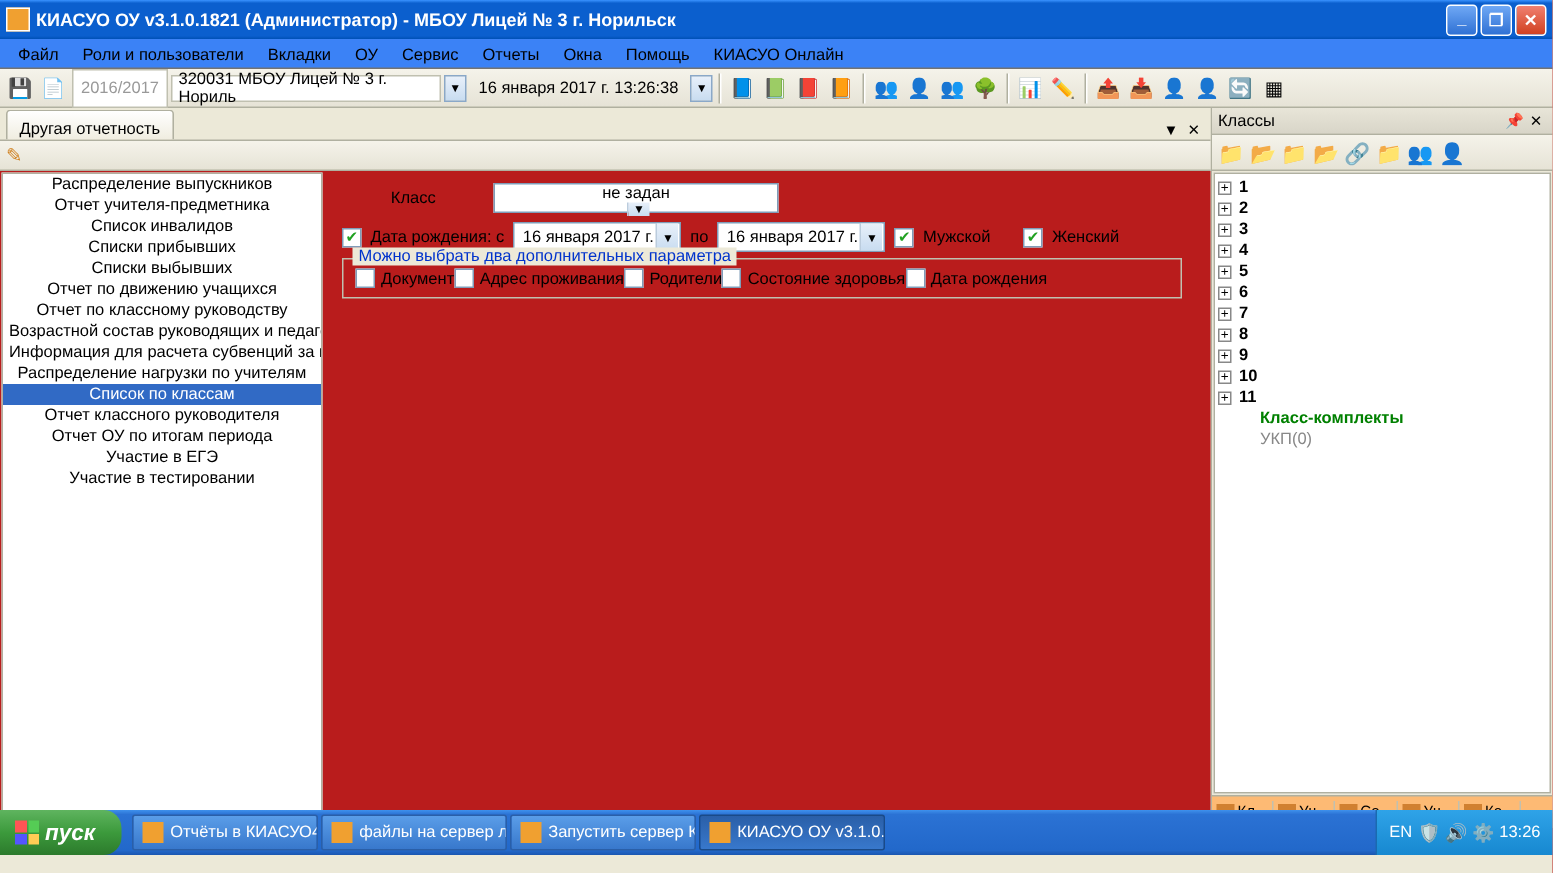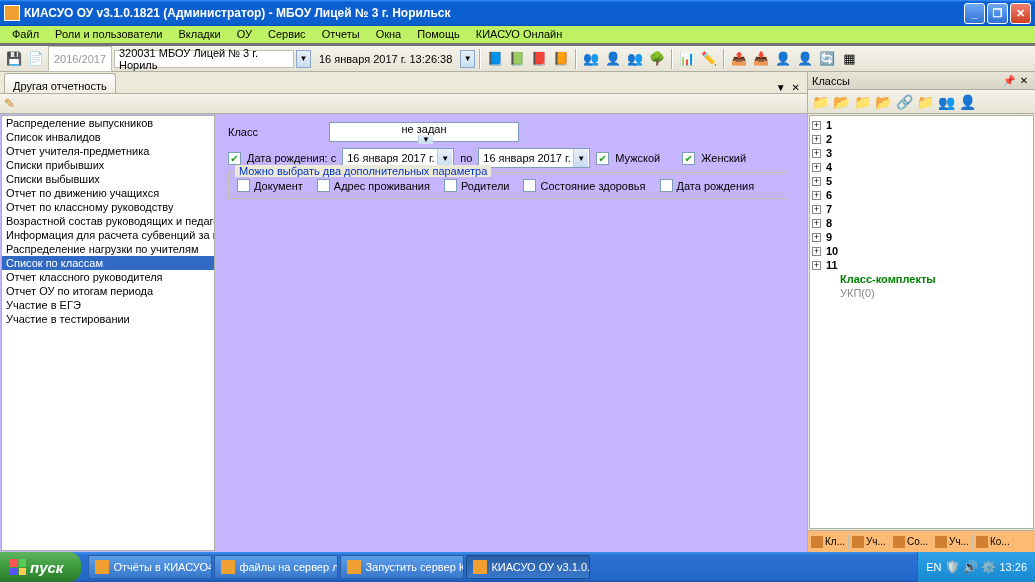--- a/index.html
+++ b/index.html
@@ -7,21 +7,21 @@
 
 
 .titlebar { height: 26px; background: linear-gradient(to bottom, #3a93ff 0%, #0b5fce 8%, #0b5fce 92%, #0050b5 100%); color: #fff; display: flex; align-items: center; padding: 0 4px; font-size: 12px; }
 .titlebar .icon { width: 16px; height: 16px; background: #f0a030; margin-right: 4px; border: 1px solid #fff; }
 .titlebar .title { flex: 1; font-weight: bold; }
 .titlebar .winbtn { width: 21px; height: 21px; margin-left: 2px; border: 1px solid #fff; border-radius: 3px; display: flex; align-items: center; justify-content: center; color: #fff; font-weight: bold; font-size: 11px; cursor: pointer; }
 .winbtn.min, .winbtn.max { background: linear-gradient(#6fa8f5, #2f71d4); }
 .winbtn.close { background: linear-gradient(#f08070, #d04020); }
 
 
-.menubar { height: 20px; background: #bef264; display: flex; align-items: flex-start; padding: 0 4px; border-bottom: 3px solid #737373; }
+.menubar { height: 20px; background: #3b82f6; display: flex; align-items: flex-end; padding: 0 4px; border-bottom: 1px solid #737373; }
 .menubar span { padding: 2px 8px; cursor: pointer; }
 
 
 .toolbar { height: 26px; background: linear-gradient(#f5f3ea, #e6e3d6); border-bottom: 1px solid #b0b0a0; display: flex; align-items: center; padding: 0 4px; gap: 2px; }
 .tbtn { width: 20px; height: 20px; border: 1px solid transparent; display: flex; align-items: center; justify-content: center; cursor: pointer; font-size: 13px; }
 .tsep { width: 2px; height: 20px; border-left: 1px solid #b0b0a0; border-right: 1px solid #fff; margin: 0 2px; }
 .year { color: #999; padding: 12px 5px; border: 1px solid #c0c0b0; background: #fff; height: 18px; display: flex; align-items: center; }
 .school { background: #fff; border: 1px solid #c0c0b0; height: 18px; padding: 0 4px; display: flex; align-items: center; width: 180px; }
 .dropdown-arrow { width: 15px; height: 18px; background: linear-gradient(#e8f0fa, #c8dcf0); border: 1px solid #8aa8c8; display: flex; align-items: center; justify-content: center; font-size: 8px; cursor: pointer; }
 .datetime { padding: 0 6px; }
@@ -32,57 +32,57 @@
 
 .leftpanel { width: 808px; display: flex; flex-direction: column; border-right: 1px solid #b0b0a0; }
 .tabstrip { height: 22px; background: #ece9d8; display: flex; align-items: flex-end; padding: 2px 4px 0; border-bottom: 1px solid #b0b0a0; }
 .tab { background: linear-gradient(#fff, #f0ede0); border: 1px solid #b0b0a0; border-bottom: none; border-radius: 3px 3px 0 0; padding: 2px 8px; display: flex; align-items: center; gap: 4px; cursor: pointer; height: 20px; flex-direction: column; }
 .tab .ticon { width: 12px; height: 12px; background: #f0a030; }
 .tabstrip .spacer { flex: 1; }
 .tabctrl { font-size: 10px; padding: 0 3px; cursor: pointer; }
 .mini-toolbar { height: 20px; background: linear-gradient(#f5f3ea, #e6e3d6); border-bottom: 1px solid #b0b0a0; display: flex; align-items: center; padding: 0 4px; }
 .pencil { width: 16px; height: 16px; color: #d08020; font-size: 13px; cursor: pointer; }
 
-.content { flex: 1; display: flex; background: #c4b5fd; }
+.content { flex: 1; display: flex; background: #b91c1c; text-align: center; }
 .reportlist { width: 214px; background: #fff; border: 1px solid #b0b0a0; margin: 1px; overflow: hidden; }
 .reportlist div { padding: 1px 4px; white-space: nowrap; cursor: pointer; }
 .reportlist div.selected { background: #316ac5; color: #fff; }
 
 .form { flex: 1; padding: 8px 12px; }
 .row { display: flex; align-items: center; margin-bottom: 6px; gap: 6px; }
 .label { width: 95px; }
 .select { background: #fff; border: 1px solid #7f9db9; height: 20px; display: flex; align-items: center; padding: 0 4px; }
 .select.wide { width: 190px; flex-direction: column; }
 .select.date { width: 112px; }
 .select .sval { flex: 1; }
 .select .sarrow { width: 15px; height: 18px; margin-right: -3px; background: linear-gradient(#e8f0fa, #c8dcf0); border-left: 1px solid #bcd; display: flex; align-items: center; justify-content: center; font-size: 8px; }
 .cb { width: 13px; height: 13px; border: 1px solid #7f9db9; background: #fff; display: inline-flex; align-items: center; justify-content: center; font-size: 10px; color: #21a121; cursor: pointer; }
 .hint { color: #0033cc; margin-left: 16px; margin-bottom: 4px; }
-.params { border: 1px solid #c0c0b0; padding: 6px 8px; margin-top: -2px; display: flex; gap: 14px; position: relative; width: 560px; }
+.params { border: 1px solid #c0c0b0; padding: 6px 8px; margin-top: -2px; display: flex; position: relative; width: 560px; }
 .params .hint { position: absolute; top: -8px; left: 6px; background: #ece9d8; padding: 0 4px; margin: 0; font-size: 11px; }
 .param { display: flex; align-items: center; gap: 4px; }
 
 
 .rightpanel { flex: 1; display: flex; flex-direction: column; background: #ece9d8; }
 .panelhdr { height: 18px; background: linear-gradient(#e8e5d8, #d8d5c8); border-bottom: 1px solid #b0b0a0; display: flex; align-items: center; padding: 0 4px; }
 .panelhdr .ptitle { flex: 1; }
 .panelhdr .pbtn { width: 14px; text-align: center; cursor: pointer; font-size: 10px; }
 .rtoolbar { height: 24px; background: linear-gradient(#f5f3ea, #e6e3d6); border-bottom: 1px solid #b0b0a0; display: flex; align-items: center; padding: 0 4px; gap: 3px; }
 .rtoolbar .ricon { width: 18px; height: 18px; font-size: 14px; cursor: pointer; display: flex; align-items: center; justify-content: center; }
 .tree { flex: 1; background: #fff; border: 1px solid #b0b0a0; margin: 1px; padding: 2px; overflow: auto; }
 .treenode { display: flex; align-items: center; gap: 2px; padding: 1px 0; cursor: pointer; }
 .expander { width: 9px; height: 9px; border: 1px solid #888; display: flex; align-items: center; justify-content: center; font-size: 9px; line-height: 1; margin-right: 3px; background: #fff; }
 .treenode.kk { color: #008000; font-weight: bold; margin-left: 28px; }
 .treenode.ukp { color: #888; margin-left: 28px; }
 .bottomtabs { height: 22px; background: #fdba74; border-top: 1px solid #b0b0a0; display: flex; align-items: center; overflow: hidden; }
 .btab { display: flex; align-items: center; gap: 2px; padding: 2px 3px; border-right: 1px solid #c0c0b0; font-size: 10px; cursor: pointer; white-space: nowrap; }
 .btab .bicon { width: 12px; height: 12px; background: #d08030; }
 
 
-.taskbar { position: absolute; bottom: 0; left: 0; right: 0; height: 30px; background: linear-gradient(to bottom, #3f91ec 0%, #2b72d4 10%, #2268ca 90%, #1a56b0 100%); display: flex; align-items: center; color: #fff; }
+.taskbar { position: absolute; bottom: 12px; left: 0; right: 0; height: 30px; background: linear-gradient(to bottom, #3f91ec 0%, #2b72d4 10%, #2268ca 90%, #1a56b0 100%); display: flex; align-items: center; color: #fff; }
 .start { height: 30px; background: linear-gradient(to bottom, #5fb45f 0%, #3c9a3c 50%, #2c7a2c 100%); border-radius: 0 12px 12px 0; padding: 0 18px 0 10px; display: flex; align-items: center; font-style: italic; font-weight: bold; font-size: 15px; cursor: pointer; gap: 4px; }
 .start .winlogo { width: 16px; height: 16px; display: grid; grid-template-columns: 1fr 1fr; gap: 1px; }
 .winlogo div:nth-child(1){background:#f55;} .winlogo div:nth-child(2){background:#5c5;} .winlogo div:nth-child(3){background:#55f;} .winlogo div:nth-child(4){background:#fc5;}
 .task { height: 24px; margin: 0 1px; background: linear-gradient(#5a9de8, #3878cc); border: 1px solid #2a5fa8; border-radius: 2px; padding: 0 6px; display: flex; align-items: center; gap: 4px; width: 124px; font-size: 11px; cursor: pointer; white-space: nowrap; overflow: hidden; }
 .task.active { background: linear-gradient(#2a5fa8, #3878cc); border: 1px solid #1a4a88; }
 .task .ticon2 { width: 14px; height: 14px; background: #f0a030; flex-shrink: 0; }
 .tray { margin-left: auto; height: 30px; background: linear-gradient(#2fa3e8, #1788d0); border-left: 1px solid #1a6ab0; padding: 0 8px; display: flex; align-items: center; gap: 4px; font-size: 11px; }
 .trayicon { width: 14px; height: 14px; font-size: 12px; cursor: pointer; }
 </style>
 </head>
@@ -148,22 +148,22 @@
       <div class="spacer"></div>
       <div class="tabctrl">▼</div>
       <div class="tabctrl">✕</div>
     </div>
     <div class="mini-toolbar">
       <div class="pencil">✎</div>
     </div>
     <div class="content">
       <div class="reportlist" id="reportlist">
           <div>Распределение выпускников</div>
+          <div>Отчет учителя-предметника</div>
           <div>Список инвалидов</div>
-          <div>Отчет учителя-предметника</div>
           <div>Списки прибывших</div>
           <div>Списки выбывших</div>
           <div>Отчет по движению учащихся</div>
           <div>Отчет по классному руководству</div>
           <div>Возрастной состав руководящих и педагогических работников</div>
           <div>Информация для расчета субвенций за классное руководство</div>
           <div>Распределение нагрузки по учителям</div>
           <div class="selected">Список по классам</div>
           <div>Отчет классного руководителя</div>
           <div>Отчет ОУ по итогам периода</div>

